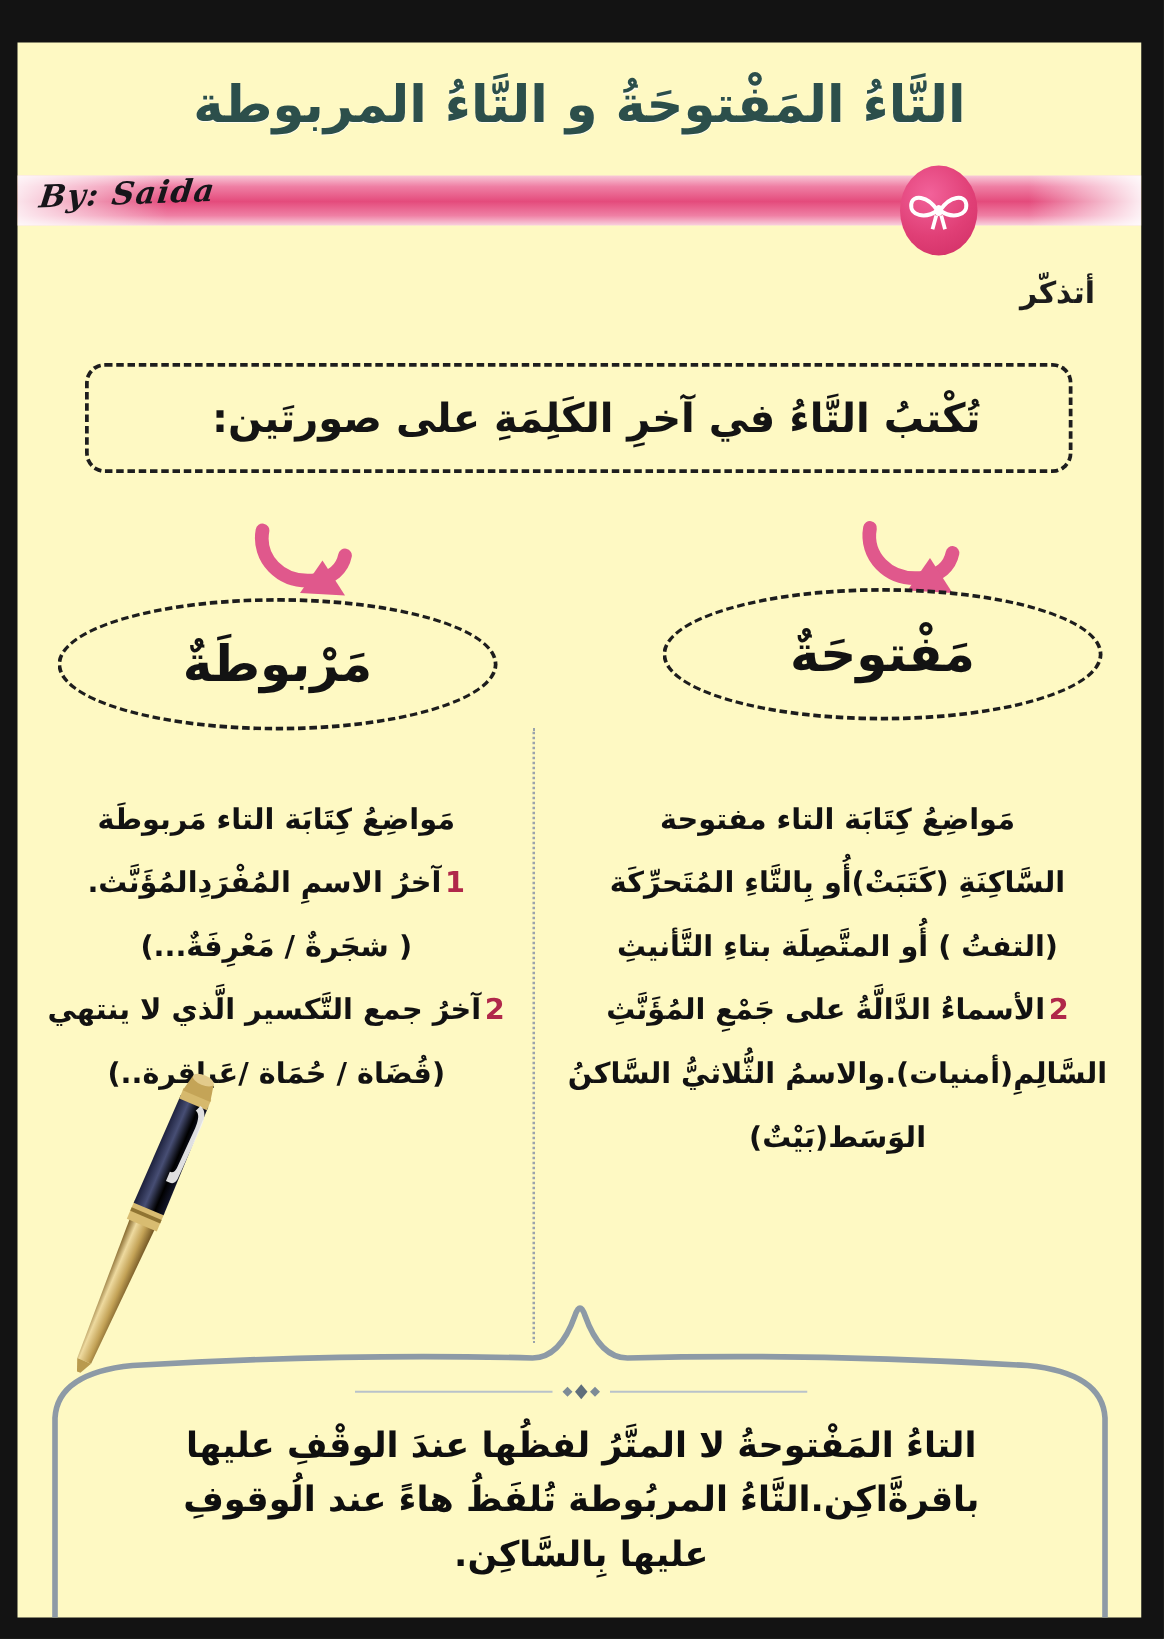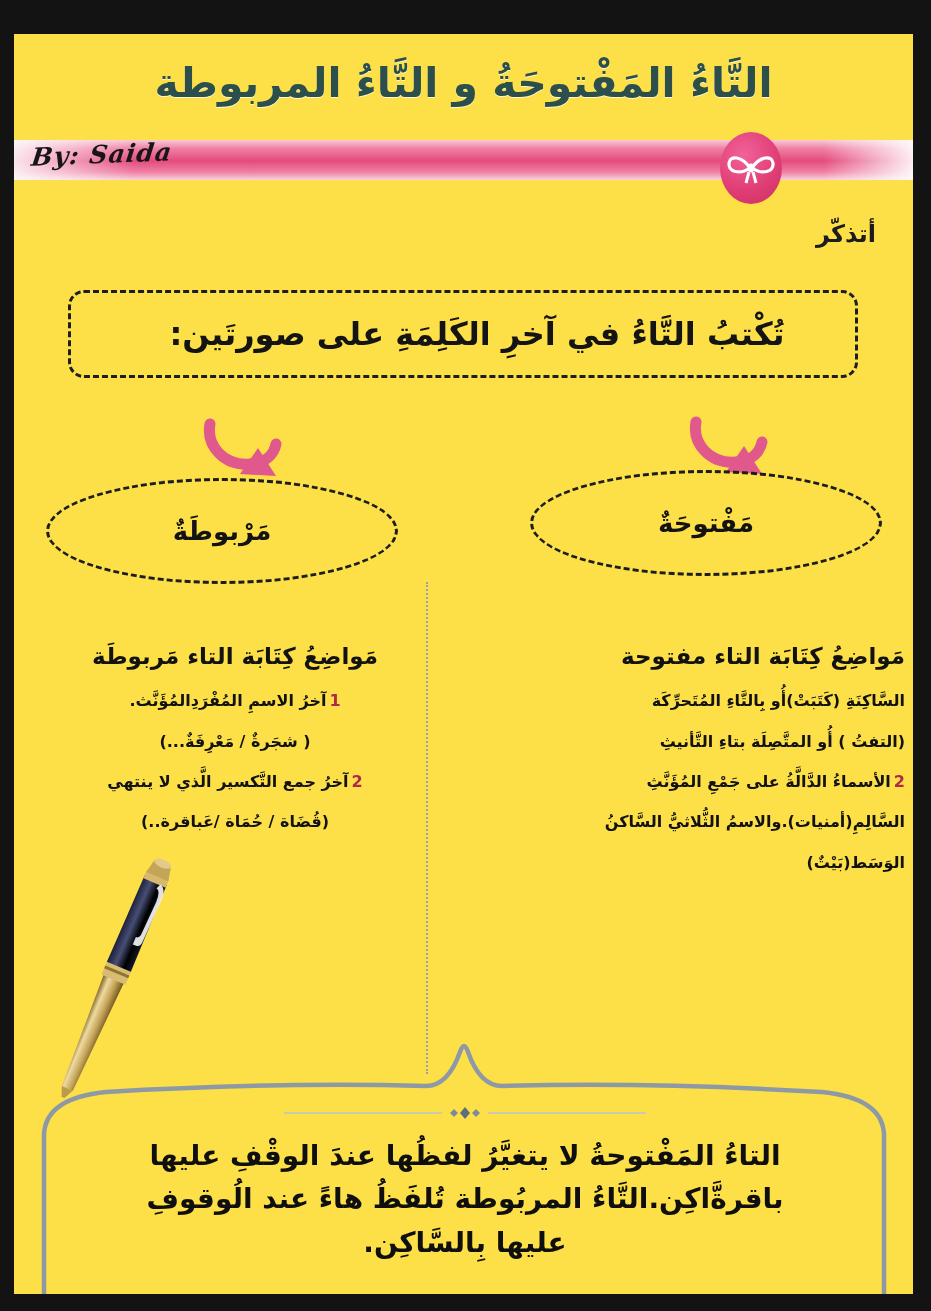--- a/index.html
+++ b/index.html
@@ -23,21 +23,21 @@
     box-sizing: border-box;
   }
 
   
   .sheet {
     position: absolute;
     left: 14px;
     top: 34px;
     width: 899px;
     height: 1260px;
-    background: #fde047;
+    background: #fef9c3;
     overflow: hidden;
   }
 
   
   .header-block {
     position: absolute;
     left: 0;
     top: 0;
     width: 899px;
     height: 175px;
@@ -157,54 +157,54 @@
     border: 3px dashed #1d1d1d;
     border-radius: 50% / 50%;
     display: flex;
     align-items: center;
     justify-content: center;
     box-sizing: border-box;
   }
   .oval-right { left: 516px; top: 436px; }
   .oval-left  { left: 32px;  top: 444px; }
   .oval-text {
-    font-size: 26px;
+    font-size: 40px;
     font-weight: bold;
     color: #131313;
     white-space: nowrap;
   }
 
   
   .col-divider {
     position: absolute;
     left: 412px;
     top: 548px;
     width: 0;
     height: 492px;
     border-left: 2px dotted #9aa3ab;
   }
 
   
   .col {
     position: absolute;
     top: 606px;
   }
-  .col-right { right: 8px; width: 470px; text-align: right; }
-  .col-left  { left: 22px;  width: 398px; text-align: center; }
+  .col-right { right: 8px; width: 470px; text-align: center; }
+  .col-left  { left: 8px;  width: 398px; text-align: center; }
 
   .col-heading {
     font-size: 23px;
     font-weight: bold;
     color: #121212;
     line-height: 1.45;
     margin-bottom: 4px;
     white-space: nowrap;
   }
   .rule-item {
-    font-size: 16px;
+    font-size: 23px;
     font-weight: bold;
     color: #121212;
     line-height: 1.52;
     margin-top: 16px;
   }
   .rule-num {
     color: #b0284a;
     font-weight: bold;
     padding-left: 3px;
   }
@@ -400,19 +400,19 @@
       <svg width="362" height="14" viewBox="0 0 362 14" aria-hidden="true">
         <line x1="0" y1="7" x2="158" y2="7" stroke="#b9c2ca" stroke-width="1.6"></line>
         <line x1="204" y1="7" x2="362" y2="7" stroke="#b9c2ca" stroke-width="1.6"></line>
         <path d="M166 7 L170 3 L174 7 L170 11 Z" fill="#7d8b97"></path>
         <path d="M176 7 L181 1 L186 7 L181 13 Z" fill="#5f6e7b"></path>
         <path d="M188 7 L192 3 L196 7 L192 11 Z" fill="#7d8b97"></path>
       </svg>
     </div>
 
     <div class="conclusion">
-      <div>التاءُ المَفْتوحةُ لا يتغيَّرُ لفظُها عندَ الوقْفِ عليها</div>
+      <div>التاءُ المَفْتوحةُ لا المتَّرُ لفظُها عندَ الوقْفِ عليها</div>
       <div>باقرةَّاكِن.التَّاءُ المربُوطة تُلفَظُ هاءً عند الُوقوفِ</div>
       <div>عليها بِالسَّاكِن.</div>
     </div>
 
   </div>
 </div>
 
 </body></html>

